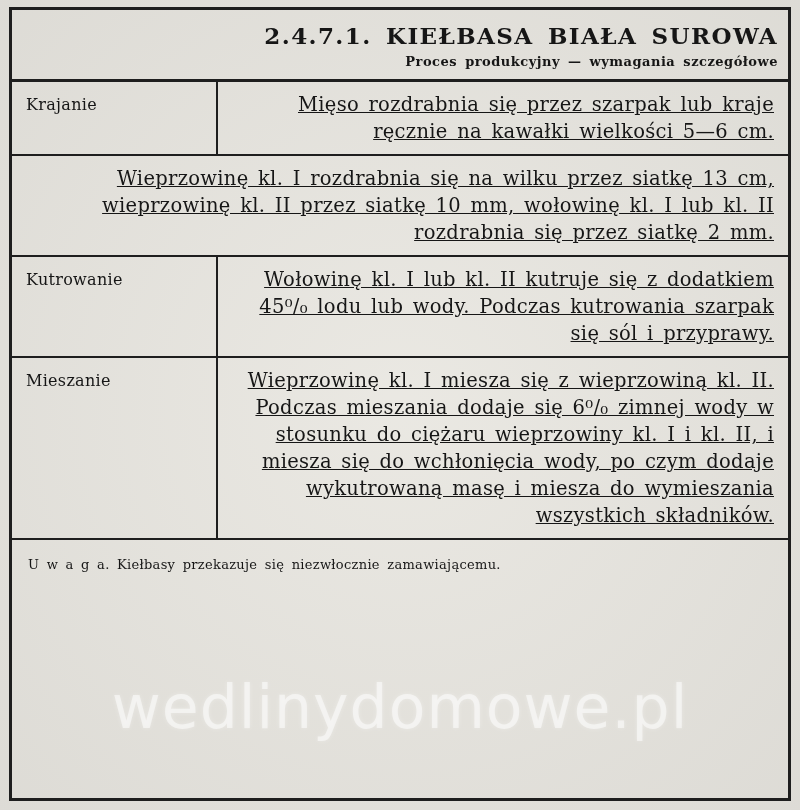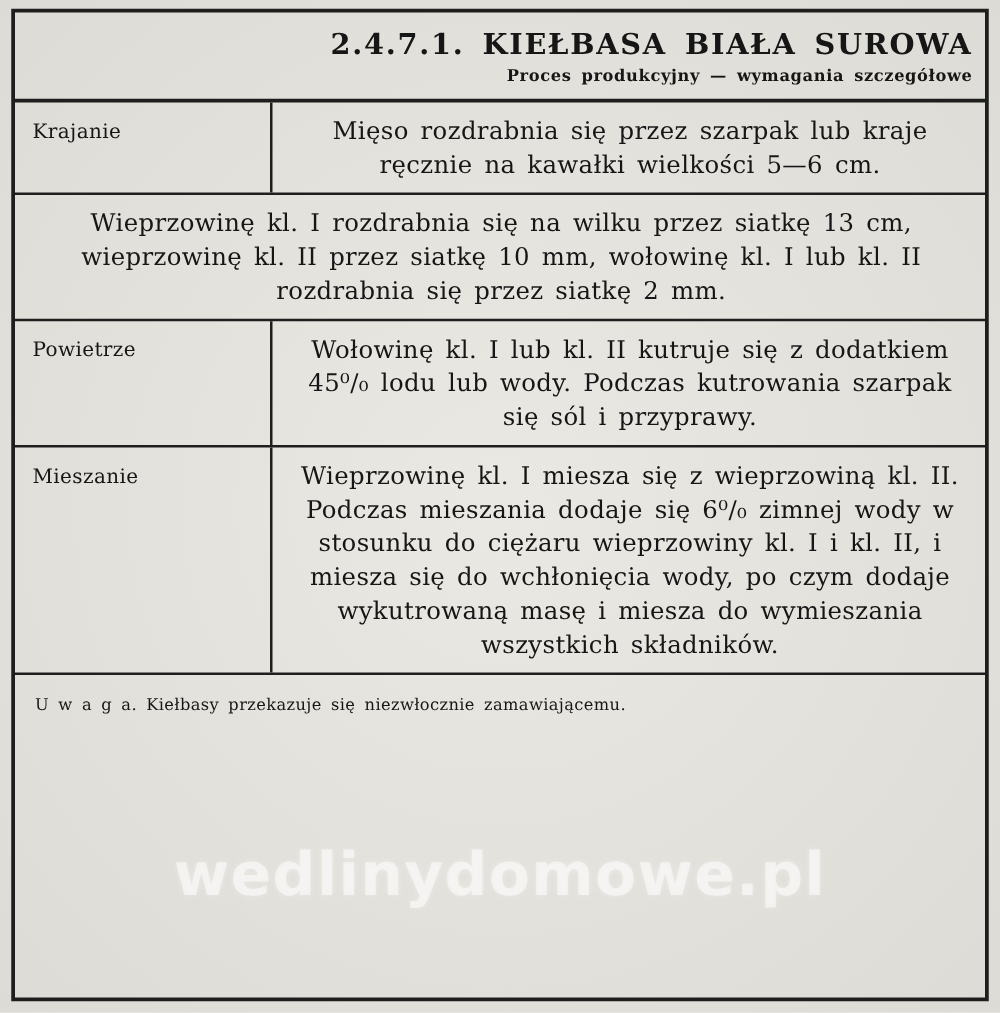--- a/index.html
+++ b/index.html
@@ -70,21 +70,22 @@
     letter-spacing: 0.3px;
   }
 
   .cell-desc {
     flex: 1;
     padding: 9px 14px 9px 16px;
     font-size: 19.5px;
     line-height: 27px;
     letter-spacing: 0.3px;
     word-spacing: 3px;
-    text-align: center;
+    text-align: right;
+    text-decoration: underline;
   }
 
   .note-row {
     flex: 1;
     padding: 11px 16px 10px 16px;
     font-size: 13px;
     line-height: 28px;
     letter-spacing: 0.3px;
     word-spacing: 3px;
   }
@@ -93,22 +94,22 @@
     max-width: 712px;
   }
 
   .watermark {
     position: absolute;
     left: 0;
     right: 0;
     top: 672px;
     text-align: center;
     font-family: "DejaVu Sans", "Liberation Sans", sans-serif;
-    font-weight: bold;
-    font-size: 48px;
+    font-weight: normal;
+    font-size: 60px;
     letter-spacing: 1px;
     color: rgba(255, 255, 255, 0.52);
     text-shadow: 0 0 5px rgba(255,255,255,0.30);
     z-index: 5;
     pointer-events: none;
     white-space: nowrap;
   }
 </style>
 </head>
 <body>
@@ -124,21 +125,21 @@
     <div class="proc-row">
       <div class="cell-step">Krajanie</div>
       <div class="cell-desc">Mięso rozdrabnia się przez szarpak lub kraje ręcznie na kawałki wielkości 5—6 cm.</div>
     </div>
 
     <div class="proc-row">
       <div class="cell-desc">Wieprzowinę kl. I rozdrabnia się na wilku przez siatkę 13 cm, wieprzowinę kl. II przez siatkę 10 mm, wołowinę kl. I lub kl. II rozdrabnia się przez siatkę 2 mm.</div>
     </div>
 
     <div class="proc-row">
-      <div class="cell-step">Powietrze</div>
+      <div class="cell-step">Kutrowanie</div>
       <div class="cell-desc">Wołowinę kl. I lub kl. II kutruje się z dodatkiem 45⁰/₀ lodu lub wody. Podczas kutrowania szarpak się sól i przyprawy.</div>
     </div>
 
     <div class="proc-row">
       <div class="cell-step">Mieszanie</div>
       <div class="cell-desc">Wieprzowinę kl. I miesza się z wieprzowiną kl. II. Podczas mieszania dodaje się 6⁰/₀ zimnej wody w stosunku do ciężaru wieprzowiny kl. I i kl. II, i miesza się do wchłonięcia wody, po czym dodaje wykutrowaną masę i miesza do wymieszania wszystkich składników.</div>
     </div>
 
 
     <div class="note-row">

